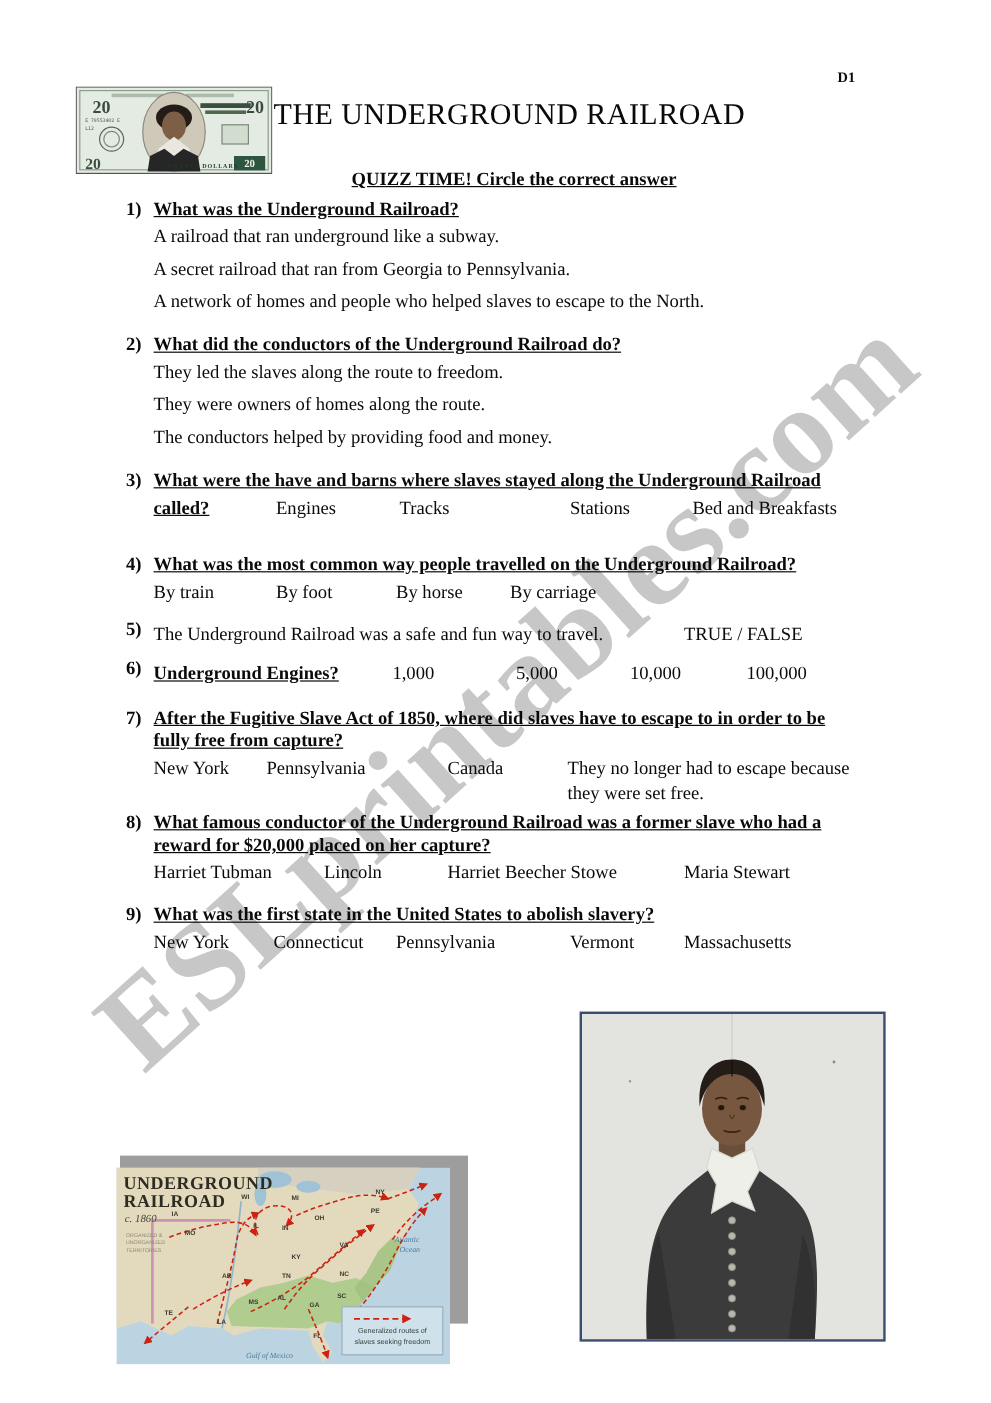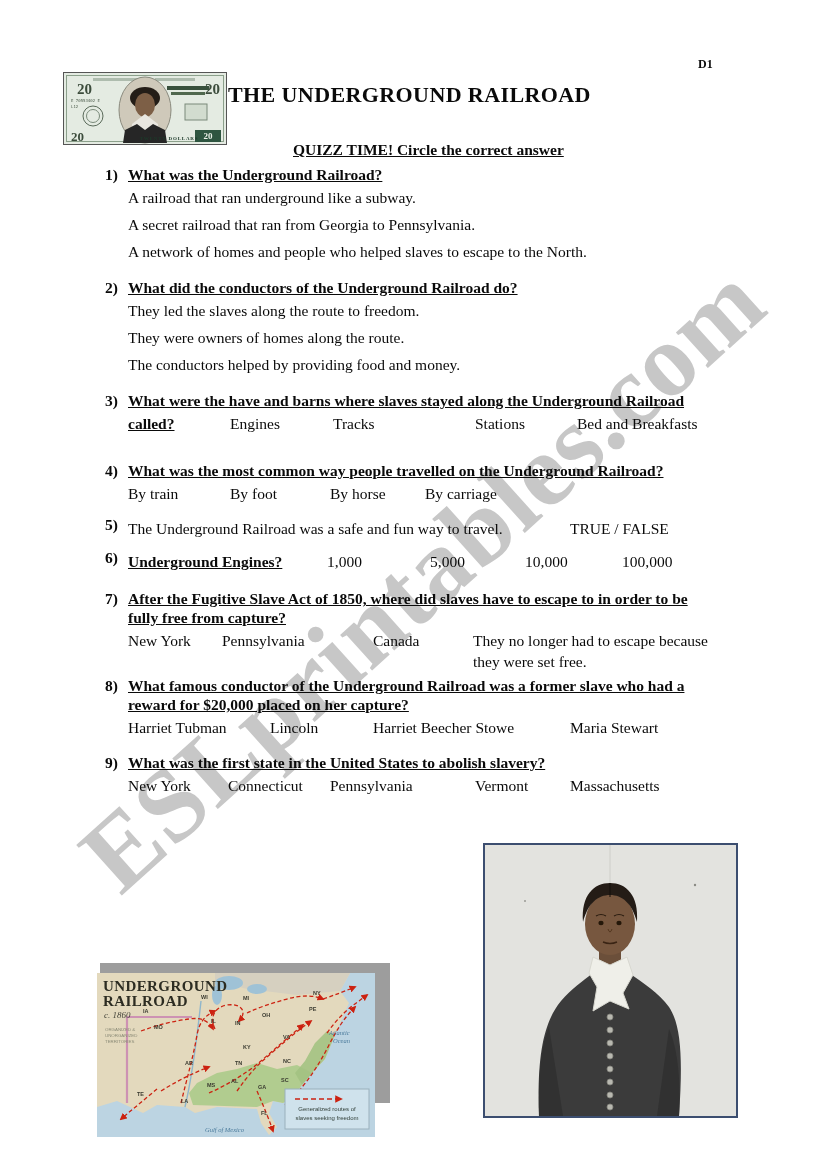--- a/index.html
+++ b/index.html
@@ -13,21 +13,21 @@
   .watermark {
     position:absolute; left:-38px; top:518px; width:920px;
     text-align:center; transform:rotate(-42deg);
     font-family:"Liberation Serif", serif; font-weight:bold;
     font-size:104px; color:#c7c7c7; letter-spacing:1px;
     z-index:0; pointer-events:none; white-space:nowrap;
   }
   .layer { position:absolute; z-index:1; }
   
   #bill { left:63px; top:72px; width:164px; height:73px; }
-  #doc-title { left:228px; top:82px; font-size:22px; font-weight:bold; letter-spacing:0.4px; white-space:nowrap; }
+  #doc-title { left:228px; top:82px; font-size:25px; font-weight:normal; letter-spacing:0.4px; white-space:nowrap; }
   #corner-label { left:698px; top:57px; font-size:12px; font-weight:bold; }
   #subtitle { left:293px; top:141px; font-size:15.5px; font-weight:bold; text-decoration:underline; white-space:nowrap; }
   
   #content { position:absolute; left:105px; top:165px; width:665px; z-index:1; }
   .q { display:flex; }
   .q1{margin-bottom:13px}.q2{margin-bottom:13px}.q3{margin-bottom:24px}.q4{margin-bottom:8px}
   .q5{margin-bottom:6px}.q6{margin-bottom:14px}.q7{margin-bottom:4px}.q8{margin-bottom:12px}
   .q9{margin-bottom:10px}.q10{margin-bottom:0}
   .qnum { flex:0 0 23px; font-weight:bold; font-size:15.5px; line-height:19px; }
   .qbody { flex:1; font-size:15.5px; }

